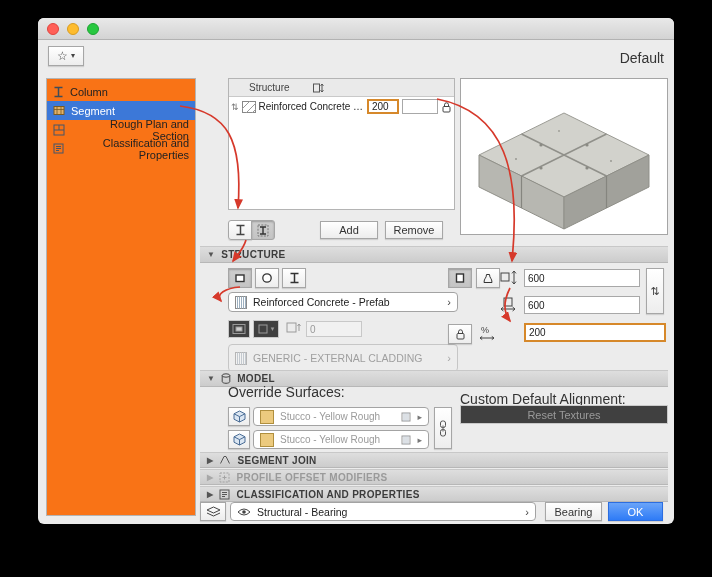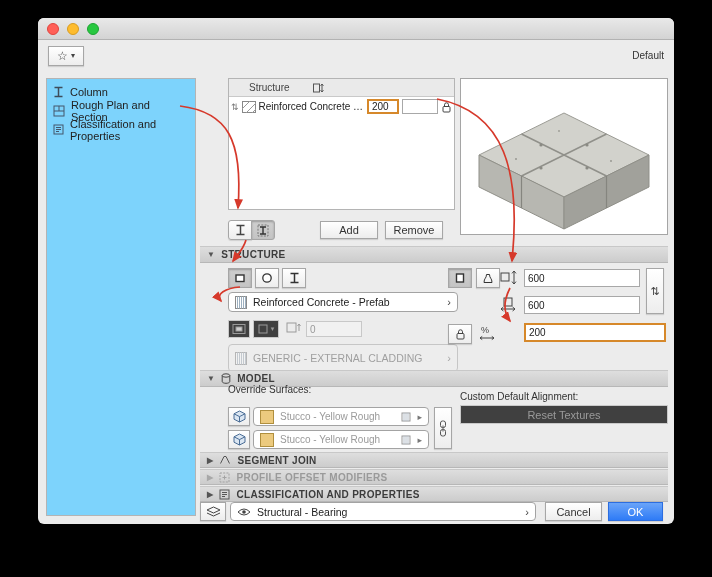--- a/index.html
+++ b/index.html
@@ -24,22 +24,22 @@
   .field{background:#fff;border:1px solid #a8a8a8;font-family:"Liberation Sans",sans-serif;font-size:10px;
          padding:0 3px;box-sizing:border-box;color:#222;}
   .field.hl{border:2px solid #d6882a;}
   .field.dis{background:#f1f1f1;color:#9a9a9a;border-color:#c8c8c8;}
   .secbar{background:linear-gradient(#dedede,#cccccc);border-top:1px solid #c8c8c8;border-bottom:1px solid #b7b7b7;
           display:flex;align-items:center;gap:6px;font-weight:bold;font-size:10px;color:#3c3c3c;padding:0 7px;letter-spacing:.3px;}
   .tri{font-size:8px;color:#555;}
   .dd{background:#fff;border:1px solid #a3a3a3;border-radius:4px;display:flex;align-items:center;gap:6px;padding:0 6px;font-size:10.5px;}
   .dd .chev{margin-left:auto;color:#444;font-size:11px;}
   .dd.dis{background:#ededed;color:#9f9f9f;border-color:#c6c6c6;}
-  .lbl{font-size:10px;color:#333;}
-  .listbox{background:#7dd3fc;border:1px solid #b4b4b4;}
+  .lbl{font-size:14px;color:#333;}
+  .listbox{background:#f97316;border:1px solid #b4b4b4;text-align:right;}
   .sideitem{height:19px;display:flex;align-items:center;gap:6px;padding:0 6px;font-size:11px;color:#222;}
   .sideitem.sel{background:#3c78d8;color:#fff;}
   .tbl{background:#fff;border:1px solid #b4b4b4;}
   .tblhead{height:17px;background:#eaeaea;border-bottom:1px solid #c9c9c9;display:flex;align-items:center;font-size:10px;color:#444;}
   .tblrow{height:19px;display:flex;align-items:center;gap:3px;padding:0 2px;font-size:10px;}
   .nowrap{white-space:nowrap;overflow:hidden;text-overflow:ellipsis;}
   .overlay{left:0;top:0;pointer-events:none;z-index:60;}
   .arr{fill:none;stroke:#d6392b;stroke-width:1.7;marker-end:url(#ah);}
   .icon{display:inline-flex;align-items:center;justify-content:center;line-height:0;}
 </style>
@@ -63,20 +63,29 @@
   <div class="abs lbl" style="right:10px;top:32px;">Default</div>
 
   <div class="abs listbox" style="left:8px;top:60px;width:150px;height:438px;padding-top:3px;">
     <div class="sideitem">
       <span class="icon">
         <svg width="11" height="12" viewBox="0 0 11 12">
             <path d="M1.5 1.5h8M1.5 10.5h8M5.5 1.5v9" fill="none" stroke="#3e4c5a" stroke-width="1.5"></path>
           </svg>
       </span>
       <span>Column</span>
+    </div>
+    <div class="sideitem sel">
+      <span class="icon">
+        <svg width="12" height="11">
+            <rect x="1" y="1.5" width="10" height="8" fill="#e3b269" stroke="#7a5a20"></rect>
+            <path d="M1 4.5h10M4 1.5v8M8 1.5v8" stroke="#7a5a20" stroke-width=".8"></path>
+          </svg>
+      </span>
+      <span>Segment</span>
     </div>
     <div class="sideitem">
       <span class="icon">
         <svg width="12" height="12">
             <rect x="1" y="1" width="10" height="10" fill="none" stroke="#44566b"></rect>
             <path d="M1 6h10M6 1v5" stroke="#44566b"></path>
           </svg>
       </span>
       <span>Rough Plan and Section</span>
     </div>
@@ -388,21 +397,21 @@
     <span class="icon">
       <svg width="14" height="10" viewBox="0 0 14 10">
           <path d="M1 5 Q7 -1 13 5 Q7 11 1 5z" fill="none" stroke="#444"></path>
           <circle cx="7" cy="5" r="1.8" fill="#444"></circle>
         </svg>
     </span>
     <span class="nowrap">Structural - Bearing</span>
     <span class="chev">›</span>
   </div>
   <div class="abs btn" style="left:507px;top:484px;width:57px;height:19px;">
-    <span>Cancel</span>
+    <span>Bearing</span>
   </div>
   <div class="abs btn primary" style="left:570px;top:484px;width:55px;height:19px;">
     <span>OK</span>
   </div>
 
 </div>
 
 <svg class="abs overlay" width="712" height="577" viewBox="0 0 712 577">
   <defs>
     <marker id="ah" markerWidth="7" markerHeight="7" refX="5.2" refY="2.6" orient="auto">

